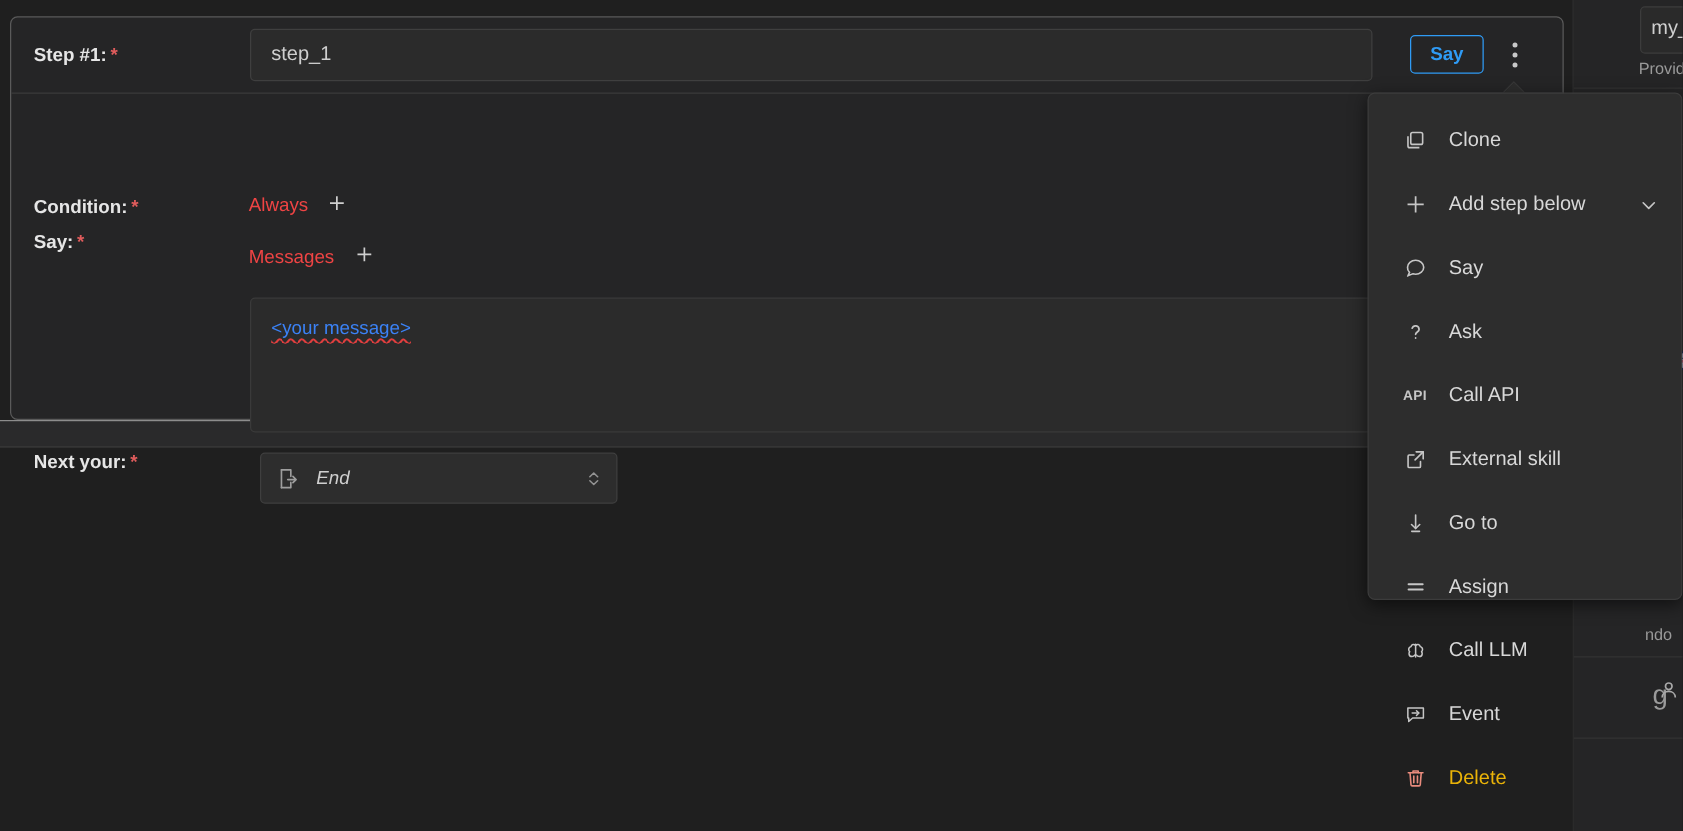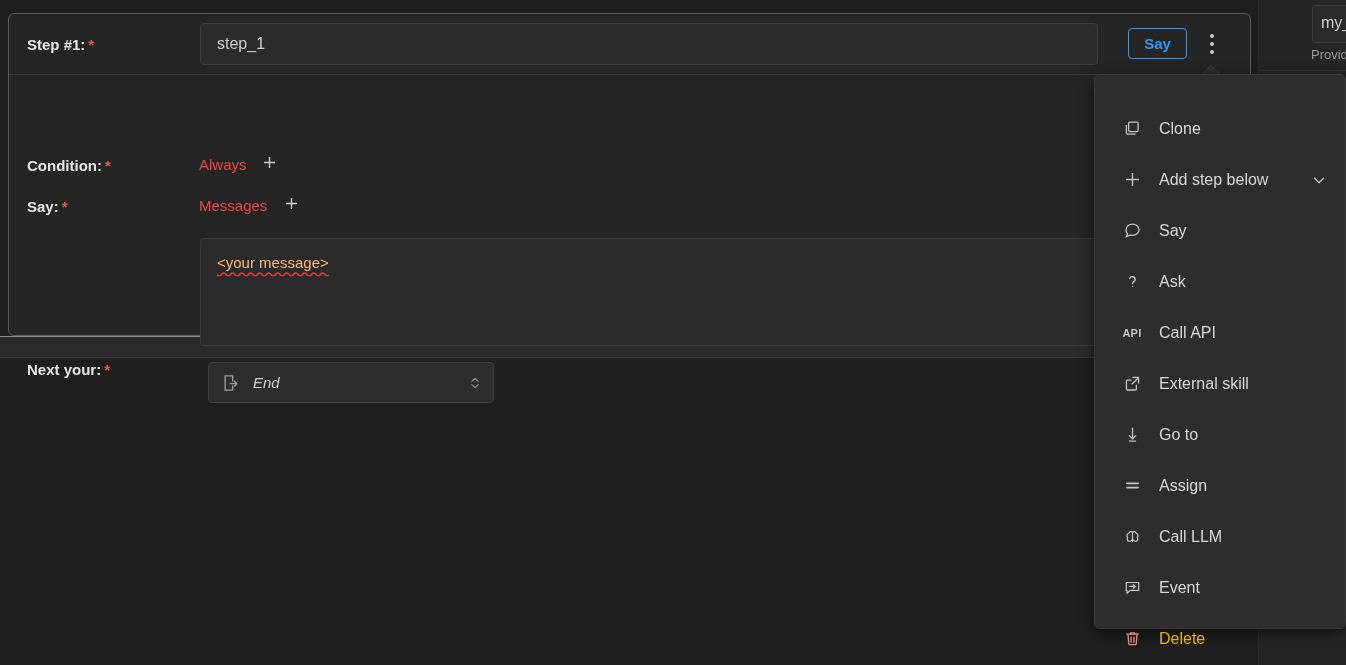--- a/index.html
+++ b/index.html
@@ -125,21 +125,21 @@
     white-space: nowrap;
   }
   .req {
     color: #e05c5c;
     font-weight: bold;
     margin-left: 3px;
   }
 
   #step-label      { left: 18px; top: 22px; }
   #condition-label { left: 18px; top: 82px; }
-  #say-label       { left: 18px; top: 123px; }
+  #say-label       { left: 18px; top: 110px; }
   #nextstep-label  { left: 18px; top: 286px; }
 
   #step-name-input {
     position: absolute;
     left: 191px;
     top: 9px;
     width: 898px;
     height: 42px;
     box-sizing: border-box;
     background: #2b2b2b;
@@ -177,21 +177,21 @@
     position: absolute;
     left: 191px;
     top: 163px;
     width: 902px;
     height: 108px;
     box-sizing: border-box;
     background: #2b2b2b;
     border: 1px solid #3a3a3a;
     border-radius: 4px;
     padding: 13px 16px;
-    color: #fdba74;
+    color: #3b82f6;
     font-size: 15px;
     line-height: 1.4;
   }
   #message-text {
     display: inline;
     text-decoration: underline wavy #e03e3e;
     text-decoration-skip-ink: none;
     text-underline-offset: 3px;
   }
 
@@ -279,27 +279,27 @@
     width: 1258px; height: 307px;
     background: #1f1f1f;
   }
 
   
   #context-menu {
     position: absolute;
     left: 1094px;
     top: 74px;
     width: 252px;
-    height: 555px;
+    height: 406px;
     box-sizing: border-box;
     background: #2d2d2d;
     border: 1px solid #3c3c3c;
     border-radius: 6px;
     box-shadow: 0 4px 14px rgba(0,0,0,.55);
-    padding-top: 28px;
+    padding-top: 12px;
   }
   #menu-pointer {
     position: absolute;
     left: 1202px;
     top: 66px;
     width: 0; height: 0;
     border-left: 9px solid transparent;
     border-right: 9px solid transparent;
     border-bottom: 9px solid #2d2d2d;
     filter: drop-shadow(0 -1px 0 #3c3c3c);

